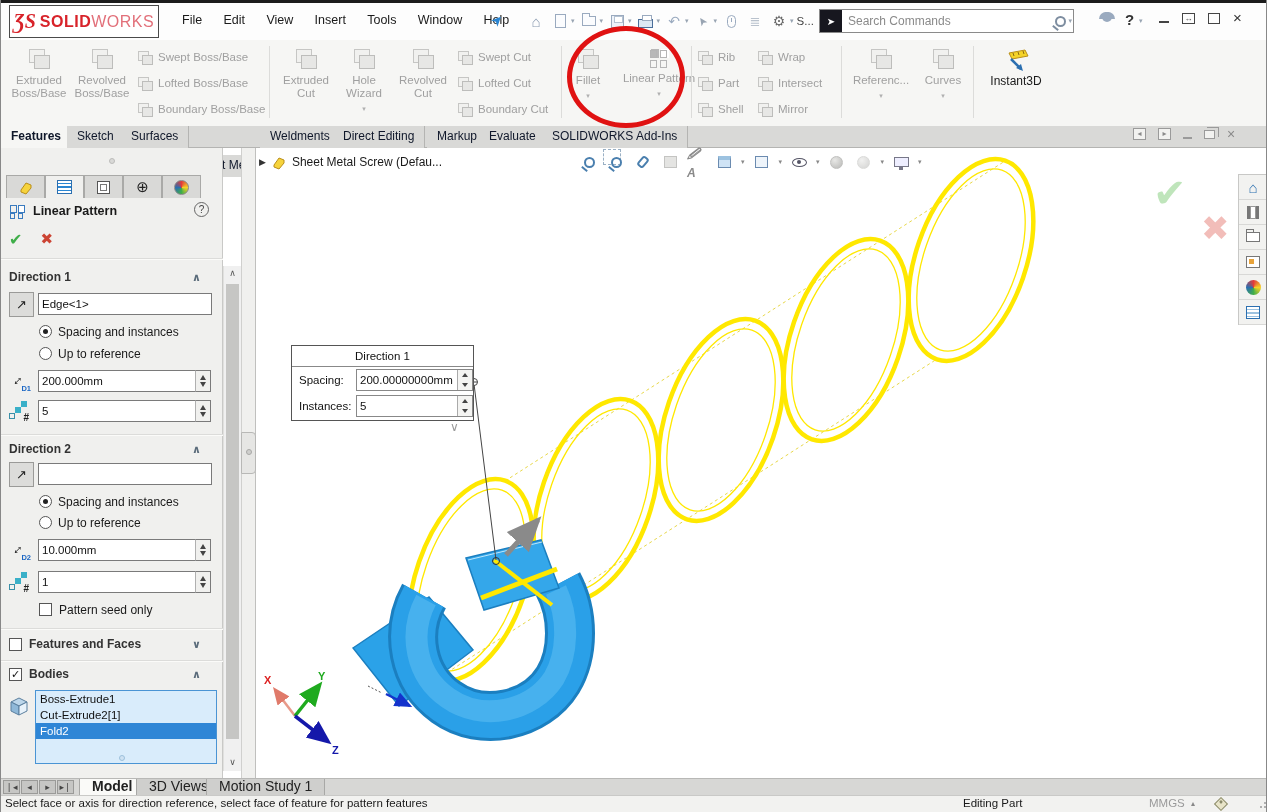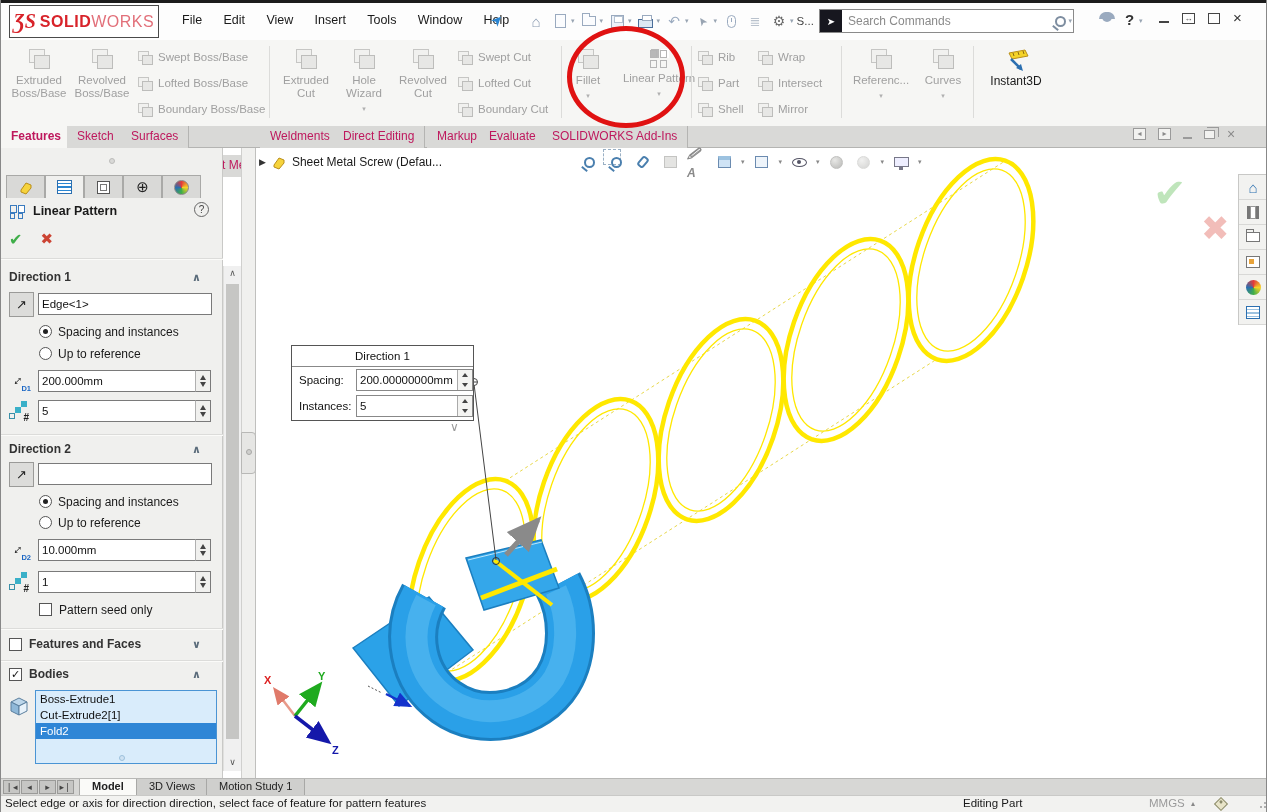--- a/index.html
+++ b/index.html
@@ -66,21 +66,21 @@
   .rstack { position:absolute; top:4px; display:flex; flex-direction:column; }
   .rstack .row { display:flex; align-items:center; gap:5px; height:26px; color:#a0a0a0; font-size:11.5px; white-space:nowrap; }
   .rcaret { font-size:7px; color:#b0b0b0; margin-top:2px; }
   .lp-ic { width:22px; height:22px; position:relative; margin:4px 0 2px; }
   .lp-ic::before { content:""; position:absolute; left:3px; top:1px; width:6px; height:7px; border:1.5px solid #b8b8b8; box-shadow:10px 0 0 -0px #fff, 9px 1px 0 -1.5px #b8b8b8 inset; }
   .lp-ic i, .lp-ic b { position:absolute; width:7px; height:8px; border:1.5px solid #b5b5b5; }
   #instant3d-lbl { color:#1a1a1a; font-size:12px; }
 
   
   #tabstrip { left:0; top:126px; width:1267px; height:22px; background:#d9d9d7; border-bottom:1px solid #b4b4b2; }
-  .ftab { position:absolute; top:0; height:22px; line-height:21px; text-align:center; font-size:12px; color:#be185d; border-right:1px solid #b4b4b2; background:#d9d9d7; padding:0 10px; }
+  .ftab { position:absolute; top:0; height:22px; line-height:21px; text-align:center; font-size:12px; color:#0f172a; border-right:1px solid #b4b4b2; background:#d9d9d7; padding:0 10px; }
   .ftab.active { background:#f6f6f4; font-weight:bold; border-bottom:1px solid #f6f6f4; }
   #doc-controls { left:1132px; top:128px; display:flex; gap:12px; align-items:center; color:#8a8a8a; }
   .dc-pane { width:13px; height:12px; border:1px solid #9a9a9a; font-size:8px; line-height:10px; text-align:center; color:#8a8a8a; background:#f2f2f0; }
   .dc-min { width:9px; height:2px; background:#9a9a9a; margin-top:7px; }
   .dc-restore { width:11px; height:9px; border:1px solid #9a9a9a; position:relative; background:#f2f2f0; }
   .dc-restore::before { content:""; position:absolute; left:2px; top:-4px; width:11px; height:9px; border:1px solid #9a9a9a; border-bottom:none; border-left:none; }
   .dc-close { font-size:14px; color:#8a8a8a; line-height:10px; }
 
   
   #pm-panel { left:0; top:148px; width:222px; height:630px; background:#f0f0ee; border-right:1px solid #c9c9c7; }
@@ -188,21 +188,21 @@
   .co-val { width:100px; padding-left:3px; color:#111; }
   .co-spin { width:15px; height:20px; border-left:1px solid #aaa; position:relative; background:#f4f4f2; }
   .co-spin::before { content:""; position:absolute; left:4px; top:3px; border-left:3px solid transparent; border-right:3px solid transparent; border-bottom:4px solid #444; }
   .co-spin::after { content:""; position:absolute; left:4px; bottom:3px; border-left:3px solid transparent; border-right:3px solid transparent; border-top:4px solid #444; }
   #callout-collapse { left:449px; top:420px; color:#9a9a9a; font-size:12px; z-index:20; }
 
   
   #bottombar { left:0; top:778px; width:1267px; height:17px; background:#d7d7d5; border-top:1px solid #b8b8b6; }
   #nav-btns { position:absolute; left:2px; top:1px; display:flex; gap:1px; }
   .nav-b { width:17px; height:14px; background:#c6c6c4; border:1px solid #9a9a98; color:#444; font-size:9px; line-height:12px; text-align:center; }
-  .btab { position:absolute; top:0; height:16px; line-height:15px; padding:0 12px; font-size:11px; color:#222; background:#cfcfcd; border-right:1px solid #a8a8a6; border-left:1px solid #a8a8a6; }
+  .btab { position:absolute; top:0; height:16px; line-height:15px; padding:0 12px; font-size:14px; color:#222; background:#cfcfcd; border-right:1px solid #a8a8a6; border-left:1px solid #a8a8a6; }
   .btab.active { background:#fafaf8; font-weight:bold; }
 
   
   #statusbar { left:0; top:795px; width:1267px; height:17px; background:#f2f2f0; border-top:1px solid #c9c9c7; font-size:11.5px; color:#1a1a1a; }
   #status-msg { position:absolute; left:4px; top:1px; }
   #status-mode { position:absolute; left:962px; top:1px; }
   #status-units { position:absolute; left:1148px; top:1px; color:#9a9a9a; }
   #status-units-caret { position:absolute; left:1190px; top:3px; font-size:8px; color:#888; }
   .tag-ic { position:absolute; left:1215px; top:3px; width:10px; height:10px; border:1.5px solid #8a8a6a; transform:rotate(45deg); background:#e8e4c8; }
   .tag-ic::after { content:""; position:absolute; left:1px; top:1px; width:3px; height:3px; border-radius:50%; background:#8a8a6a; }
@@ -727,19 +727,19 @@
     <span class="nav-b">◂</span>
     <span class="nav-b">▸</span>
     <span class="nav-b">▸❘</span>
   </div>
   <span class="btab active" style="left:78px;">Model</span>
   <span class="btab" style="left:135px;">3D Views</span>
   <span class="btab" style="left:205px;">Motion Study 1</span>
 </div>
 
 <div class="abs" id="statusbar">
-  <span id="status-msg">Select edge or axis for direction direction, select face of feature for pattern features</span>
+  <span id="status-msg">Select face or axis for direction reference, select face of feature for pattern features</span>
   <span id="status-mode">Editing Part</span>
   <span id="status-units">MMGS</span>
   <span id="status-units-caret">▴</span>
   <span class="tag-ic"></span>
   <span id="grip"></span>
 </div>
 
 </body></html>

